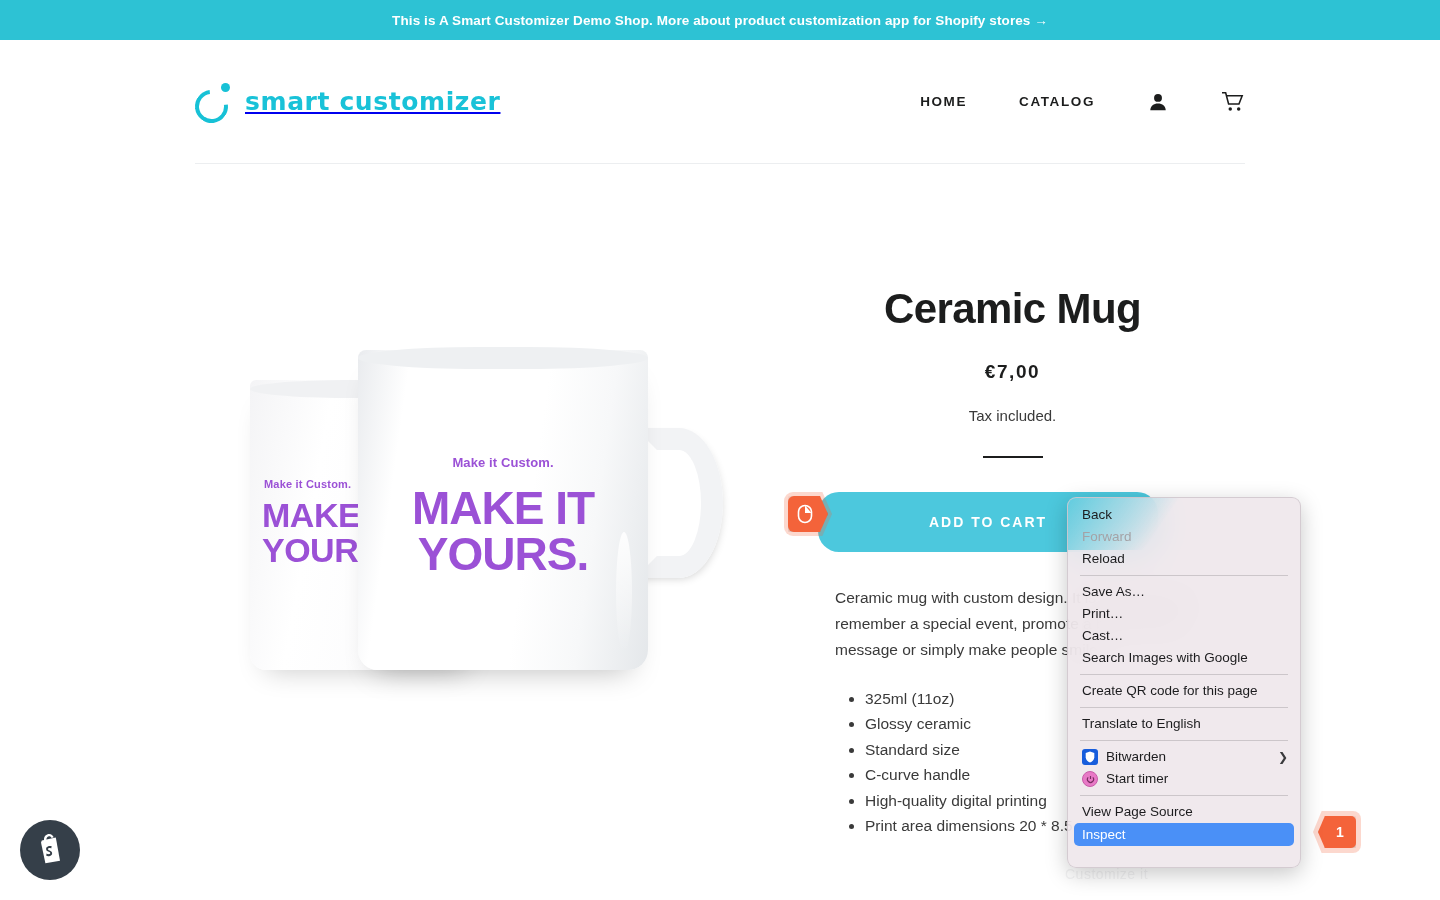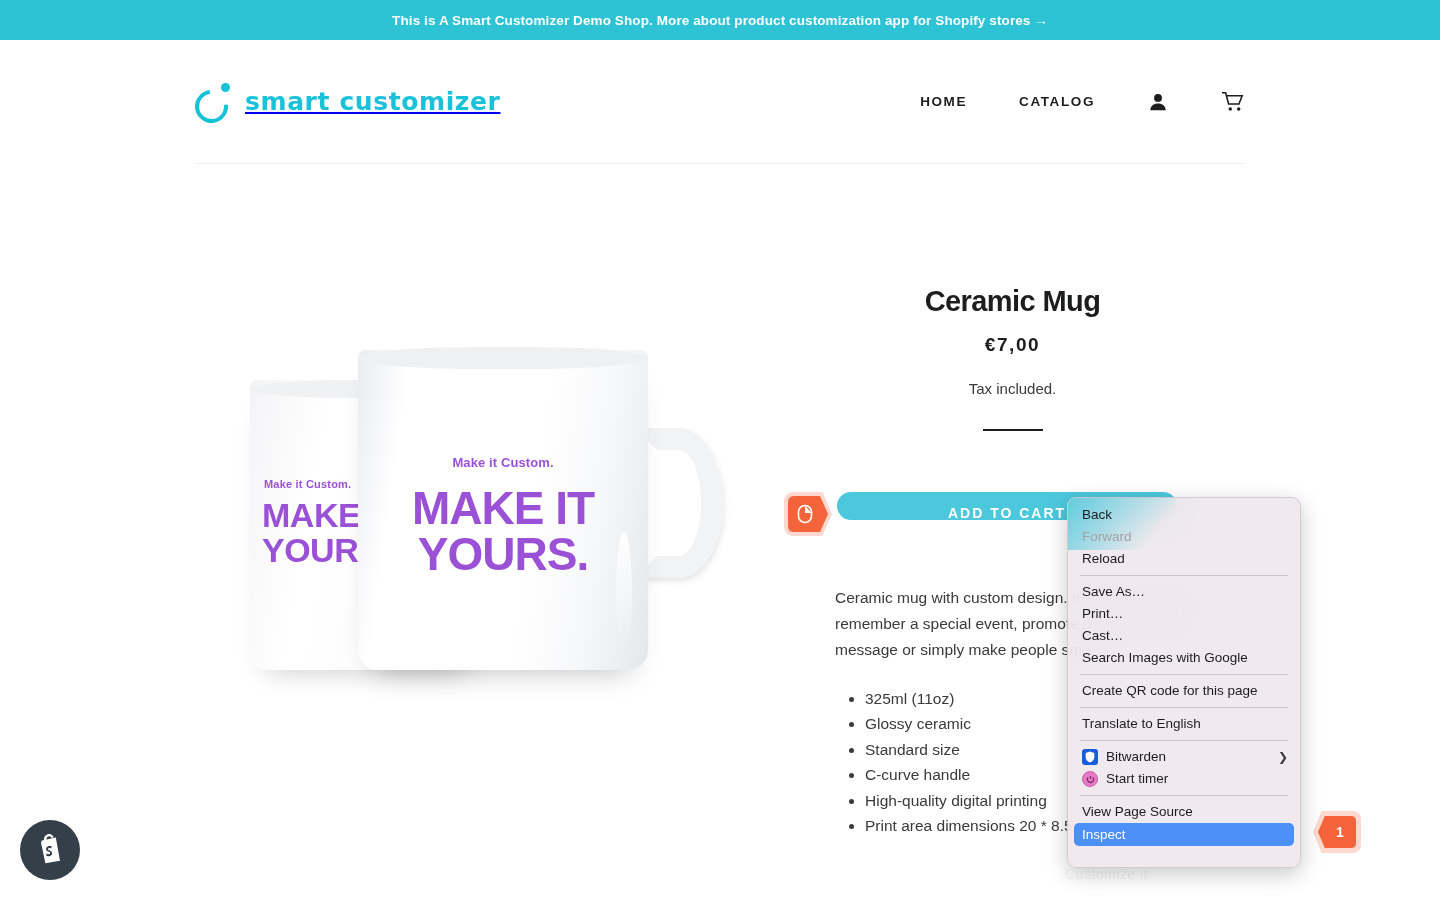--- a/index.html
+++ b/index.html
@@ -100,34 +100,34 @@
   .mug-title {
     position: absolute; left: 0; top: 135px; width: 290px; text-align: center;
     font-size: 46px; font-weight: bold; color: #9b51d6;
     line-height: 1.0; letter-spacing: -1px;
   }
 
   .product-info {
     position: absolute; left: 790px; top: 285px; width: 445px; text-align: center;
   }
   .p-title {
-    font-size: 29px; font-weight: bold; color: #1c1d1d;
+    font-size: 42px; font-weight: bold; color: #1c1d1d;
     letter-spacing: -0.6px; line-height: 1.15;
   }
   .p-price {
-    margin-top: 16px; font-size: 19px; font-weight: bold;
+    margin-top: 28px; font-size: 19px; font-weight: bold;
     color: #1c1d1d; letter-spacing: 1.6px;
   }
   .p-tax { margin-top: 24px; font-size: 15px; color: #3a3a3a; }
   .p-rule {
     width: 60px; height: 2px; background: #1c1d1d;
     margin: 32px auto 0;
   }
   .atc-btn {
-    position: absolute; left: 837px; top: 492px; width: 340px; height: 28px;
+    position: absolute; left: 818px; top: 492px; width: 340px; height: 60px;
     background: #4cc8dd; border: none; border-radius: 21px;
     color: #ffffff; font-size: 14px; font-weight: bold; letter-spacing: 2px;
     text-align: center; line-height: 42px; cursor: pointer;
   }
   .p-desc {
     position: absolute; left: 835px; top: 585px; width: 400px;
     font-size: 15.5px; line-height: 1.67; color: #3a3a3a; text-align: left;
   }
   .p-list {
     position: absolute; left: 853px; top: 686px; width: 420px;

